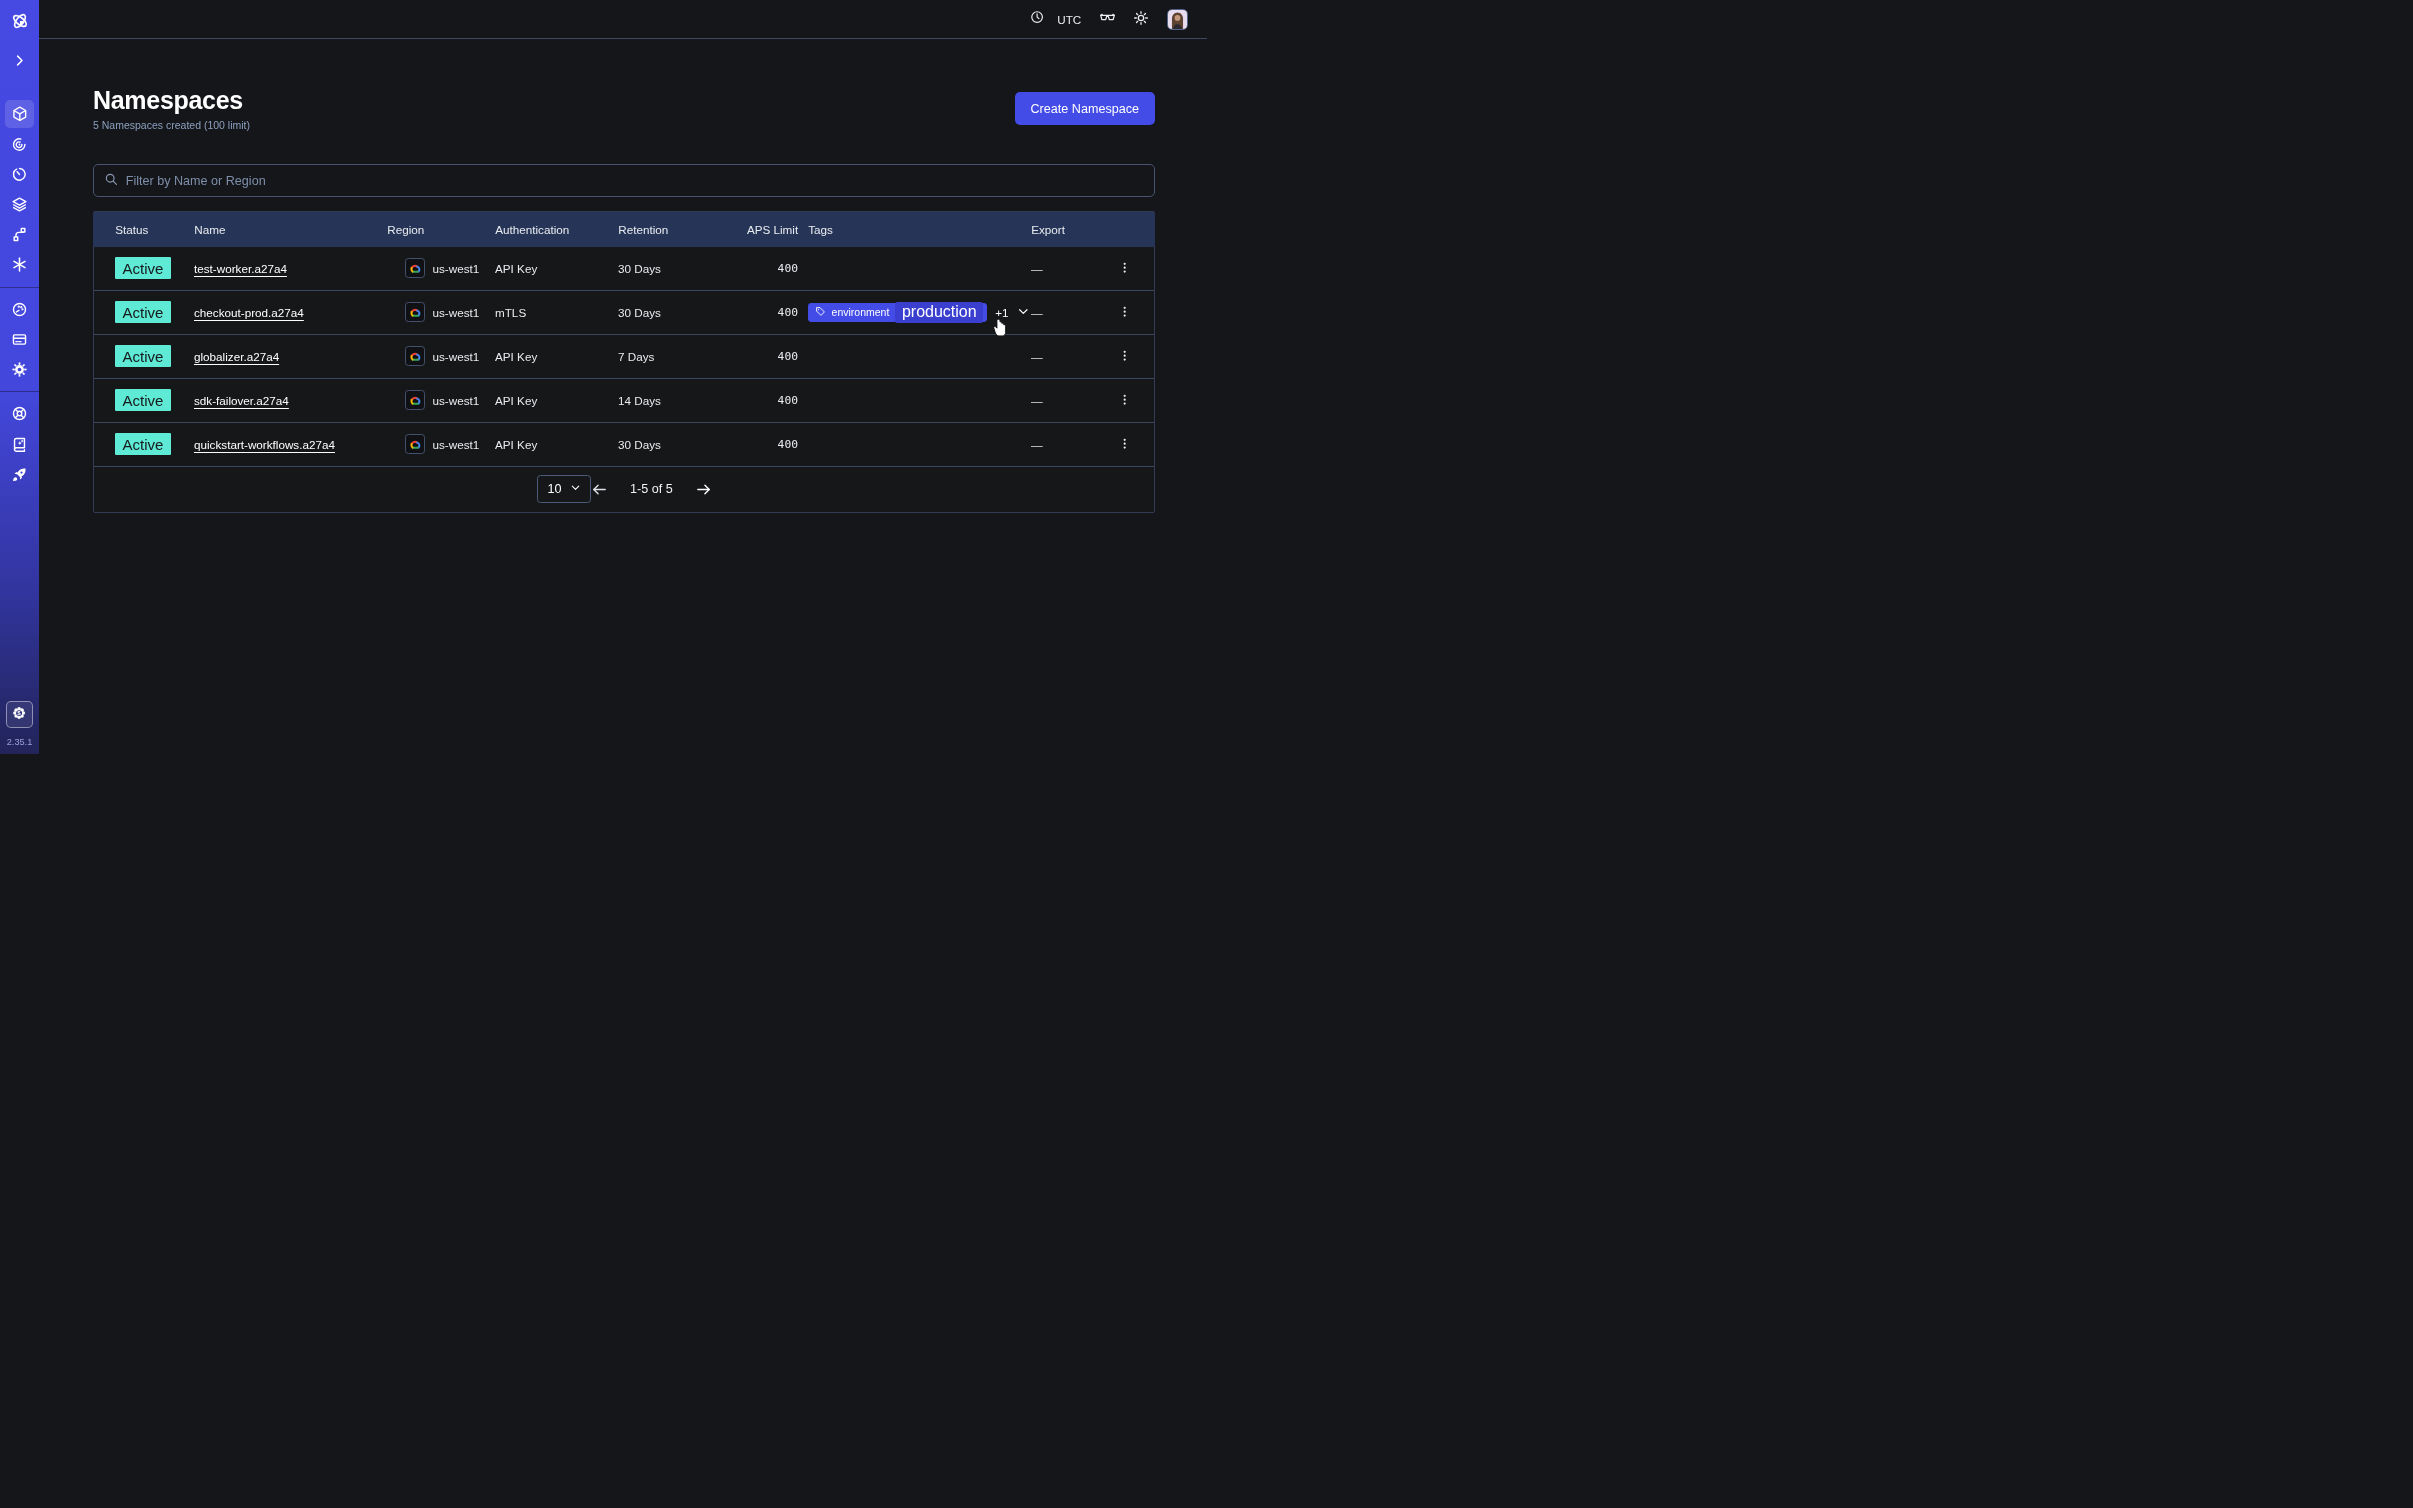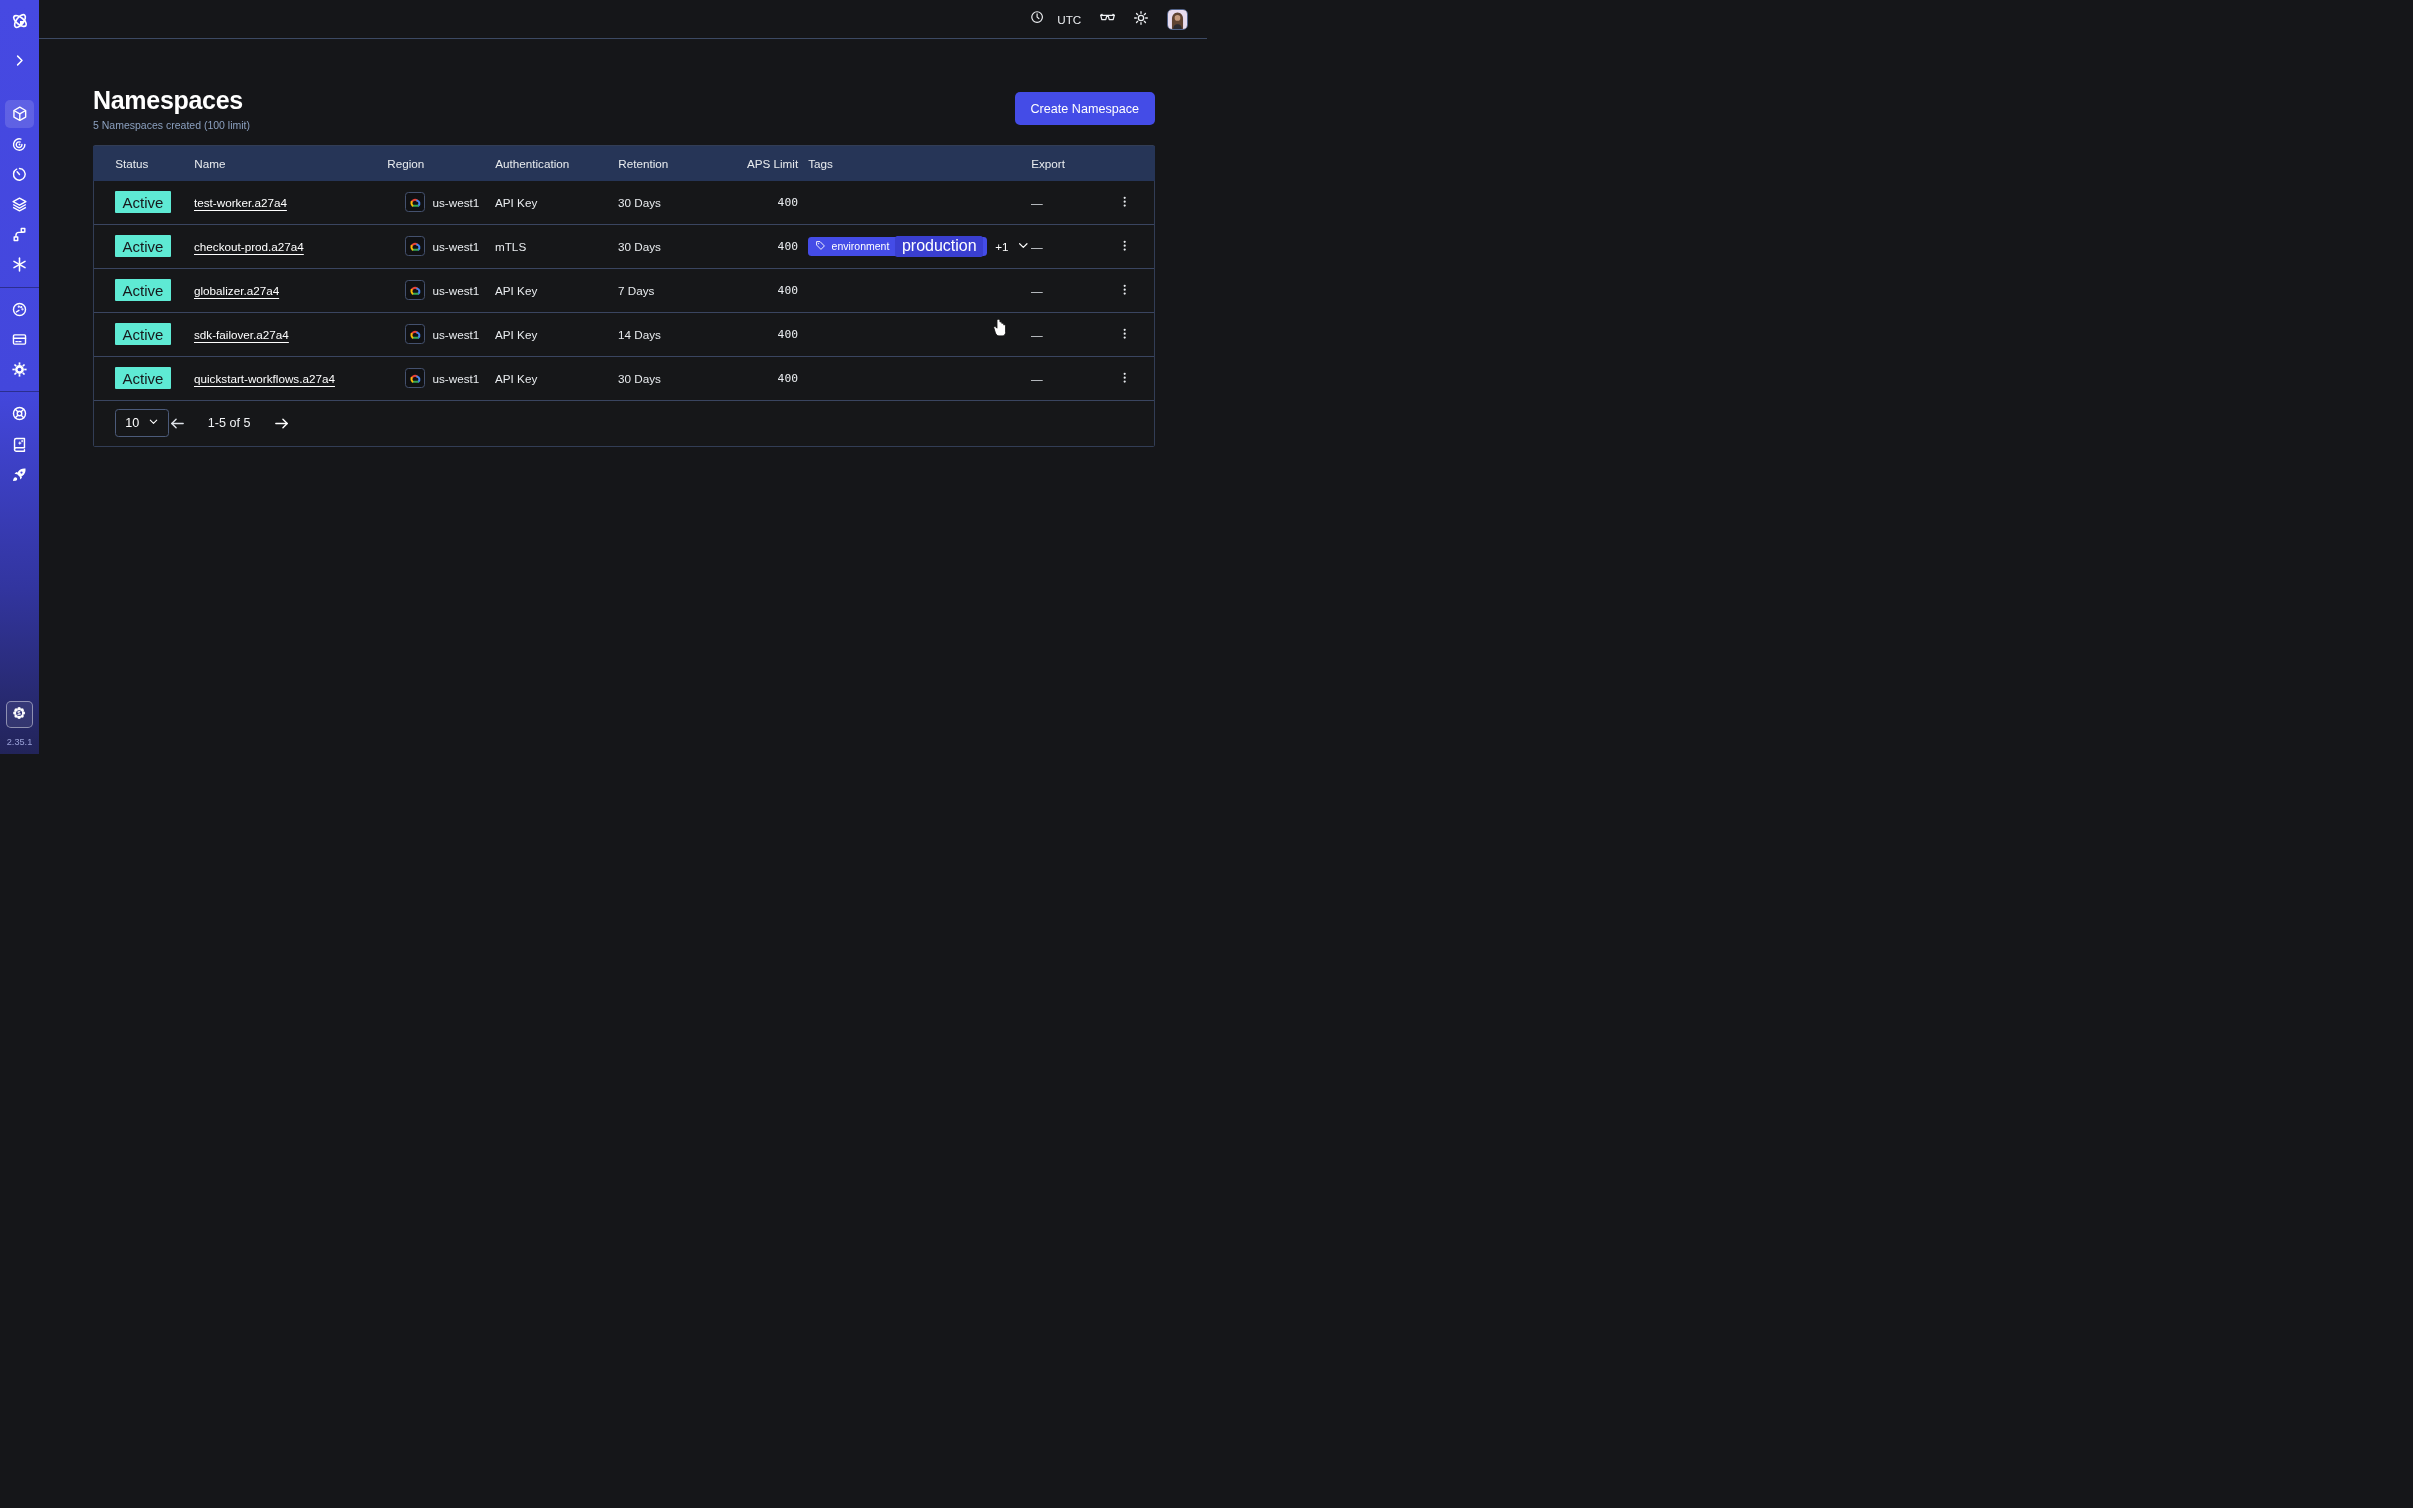--- a/index.html
+++ b/index.html
@@ -88,21 +88,21 @@
   }
   .tag-pill {
     display:inline-flex; align-items:center; gap:5.9px; background:#444ce7; color:#fff;
     border-radius:3.4px; padding:2.5px 3.4px 2.5px 6.7px; font-size:10.5px; height:19px; cursor:pointer;
   }
   .tag-chip { background:#3a3fd0; border-radius:2.5px; padding:2.5px 6.7px; font-size:16px; line-height:1; }
   .tag-more { color:#fff; font-size:11.7px; }
   .kebab { display:flex; align-items:center; justify-content:center; cursor:pointer; width:25px; height:25px; margin-left:auto; }
   .c-export { color:#dfe3e8; }
   
-  .tfoot { height:45px; display:flex; align-items:center; justify-content:flex-start;
+  .tfoot { height:45px; display:flex; align-items:center; justify-content:center;
            padding:0 20px 0 21px; background:#161719; }
   .page-size {
     display:flex; align-items:center; gap:8.4px; border:0.8px solid #4c5b7a; border-radius:3.4px;
     height:28.5px; padding:0 9.2px; cursor:pointer; font-size:12.6px; color:#fff;
   }
   .pager { display:flex; align-items:center; gap:22px; }
   .pager-range { font-size:12.6px; color:#f0f2f4; }
   .pager-arrow { cursor:pointer; display:flex; align-items:center; }
   
   .fake-cursor { position:absolute; left:991px; top:318px; z-index:50; pointer-events:none; }
@@ -323,20 +323,29 @@
 <main class="content">
 
   <div class="page-head">
     <div>
       <h1 class="page-title">Namespaces</h1>
       <div class="page-subtitle">5 Namespaces created (100 limit)</div>
     </div>
     <button class="btn-primary">Create Namespace</button>
   </div>
 
+  <div class="filter">
+    <span>
+      <svg width="14.2" height="14.2" viewBox="0 0 24 24" fill="none" stroke="#8a9ab5" stroke-width="2" stroke-linecap="round">
+        <circle cx="10.5" cy="10.5" r="6.5"></circle>
+          <path d="M15.5 15.5 L21 21"></path>
+      </svg>
+    </span>
+    <input type="text" placeholder="Filter by Name or Region" style="">
+  </div>
 
   <div class="table">
 
     <div class="tr thead">
       <div class="cell">Status</div>
       <div class="cell">Name</div>
       <div class="cell">Region</div>
       <div class="cell">Authentication</div>
       <div class="cell">Retention</div>
       <div class="cell" style="text-align:right">APS Limit</div>

